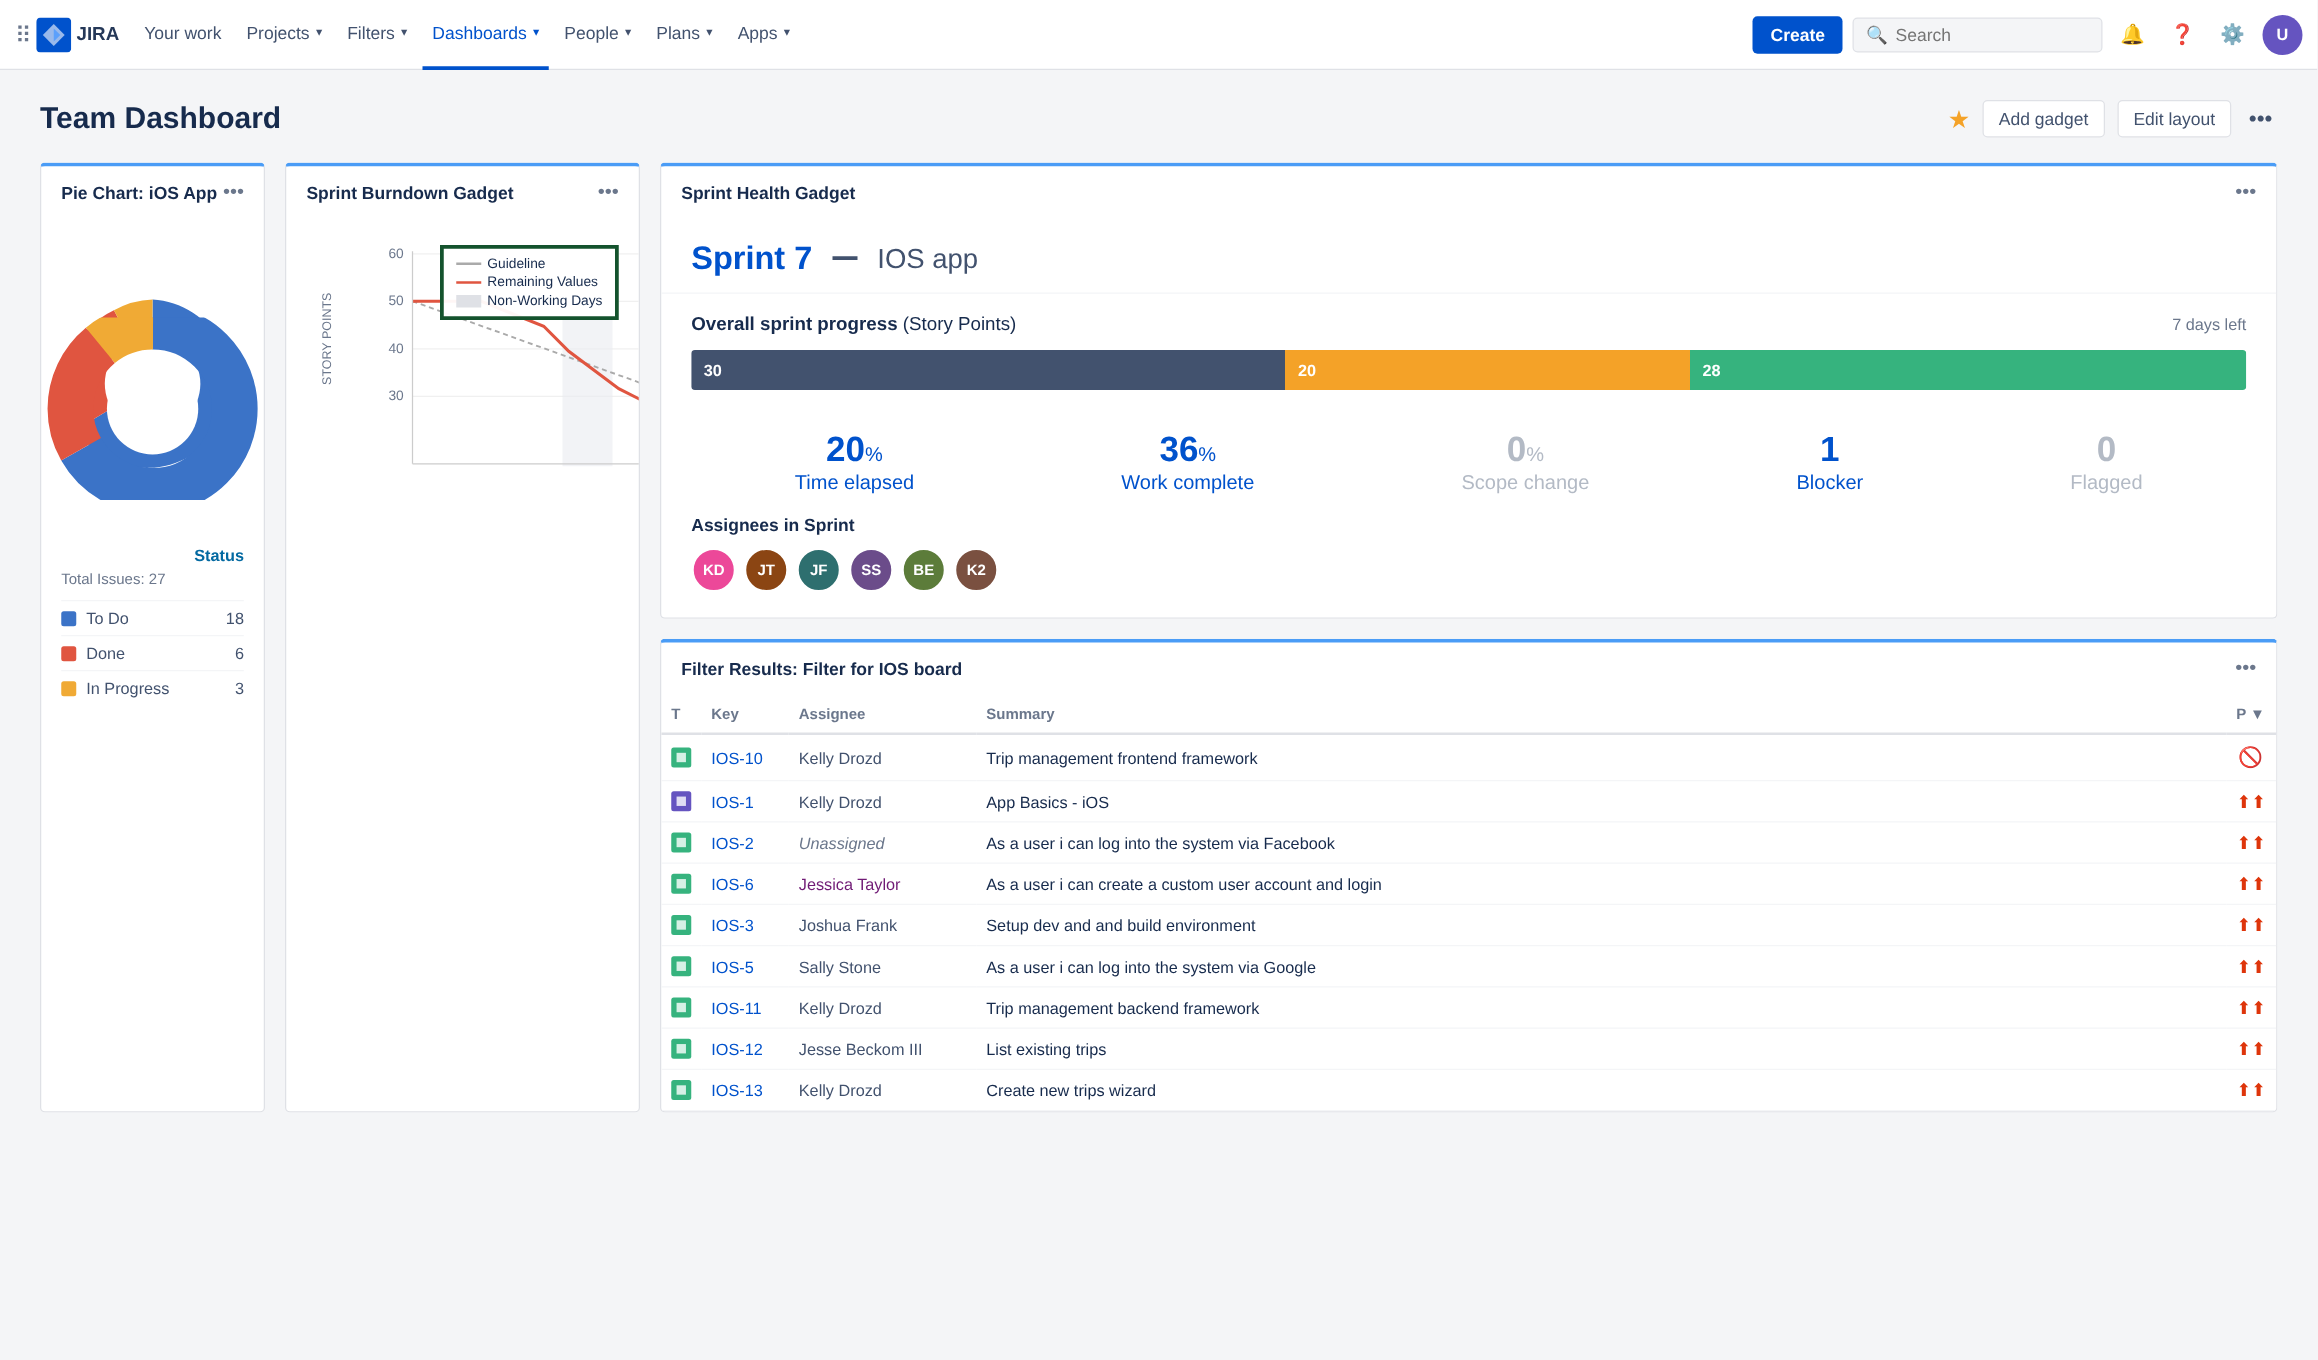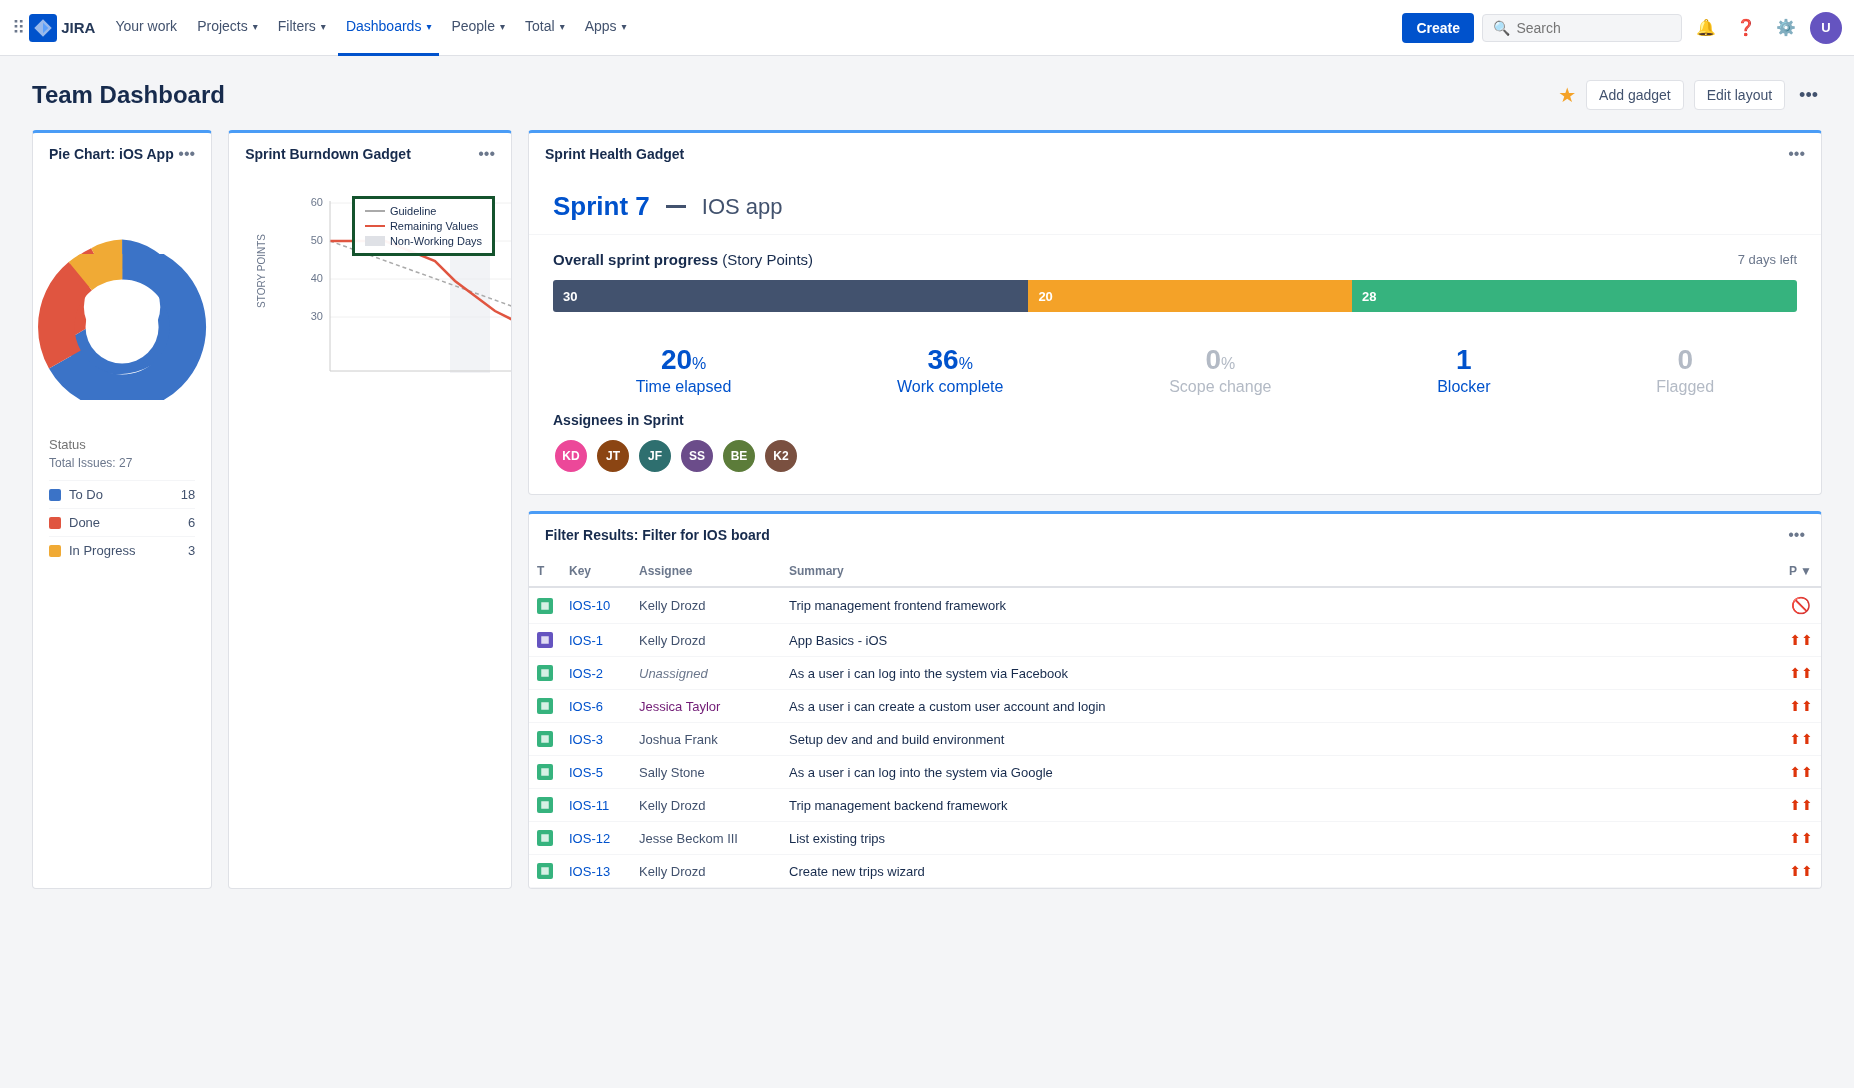--- a/index.html
+++ b/index.html
@@ -40,21 +40,21 @@
     .gadget { background: #fff; border: 1px solid #dfe1e6; border-radius: 4px; border-top: 3px solid #4a9cf6; overflow: hidden; }
     .gadget-header { display: flex; align-items: center; justify-content: space-between; padding: 12px 16px; }
     .gadget-title { font-size: 14px; font-weight: 600; color: #172b4d; }
     .gadget-menu-btn { background: none; border: none; cursor: pointer; color: #6b778c; font-size: 16px; }
     .gadget-body { padding: 12px 16px 20px; }
 
     
     .pie-chart-container { display: flex; justify-content: center; align-items: center; height: 280px; }
     .pie-svg { width: 260px; height: 260px; }
     .legend { margin-top: 12px; }
-    .legend-title { font-size: 13px; font-weight: 400; color: #737373; margin-bottom: 4px; }
+    .legend-title { font-size: 13px; font-weight: 700; color: #0369a1; margin-bottom: 4px; text-align: right; }
     .legend-subtitle { font-size: 12px; color: #6b778c; margin-bottom: 10px; }
     .legend-item { display: flex; align-items: center; justify-content: space-between; padding: 6px 0; border-top: 1px solid #f4f5f7; }
     .legend-left { display: flex; align-items: center; gap: 8px; }
     .legend-dot { width: 12px; height: 12px; border-radius: 2px; }
     .legend-label { font-size: 13px; color: #42526e; }
     .legend-count { font-size: 13px; color: #42526e; }
 
     
     .sprint-header-row { display: flex; align-items: center; gap: 12px; padding: 16px 24px 12px; border-bottom: 1px solid #f4f5f7; }
     .sprint-name { font-size: 26px; font-weight: 700; color: #0052cc; }
@@ -119,21 +119,21 @@
   </div>
   <div class="nav-item active">
     <span>Dashboards</span>
     <span class="chevron">▾</span>
   </div>
   <div class="nav-item">
     <span>People</span>
     <span class="chevron">▾</span>
   </div>
   <div class="nav-item">
-    <span>Total</span>
+    <span>Plans</span>
     <span class="chevron">▾</span>
   </div>
   <div class="nav-item">
     <span>Apps</span>
     <span class="chevron">▾</span>
   </div>
 
   <div class="navbar-right">
     <button class="create-btn">Create</button>
     <div class="search-box">

